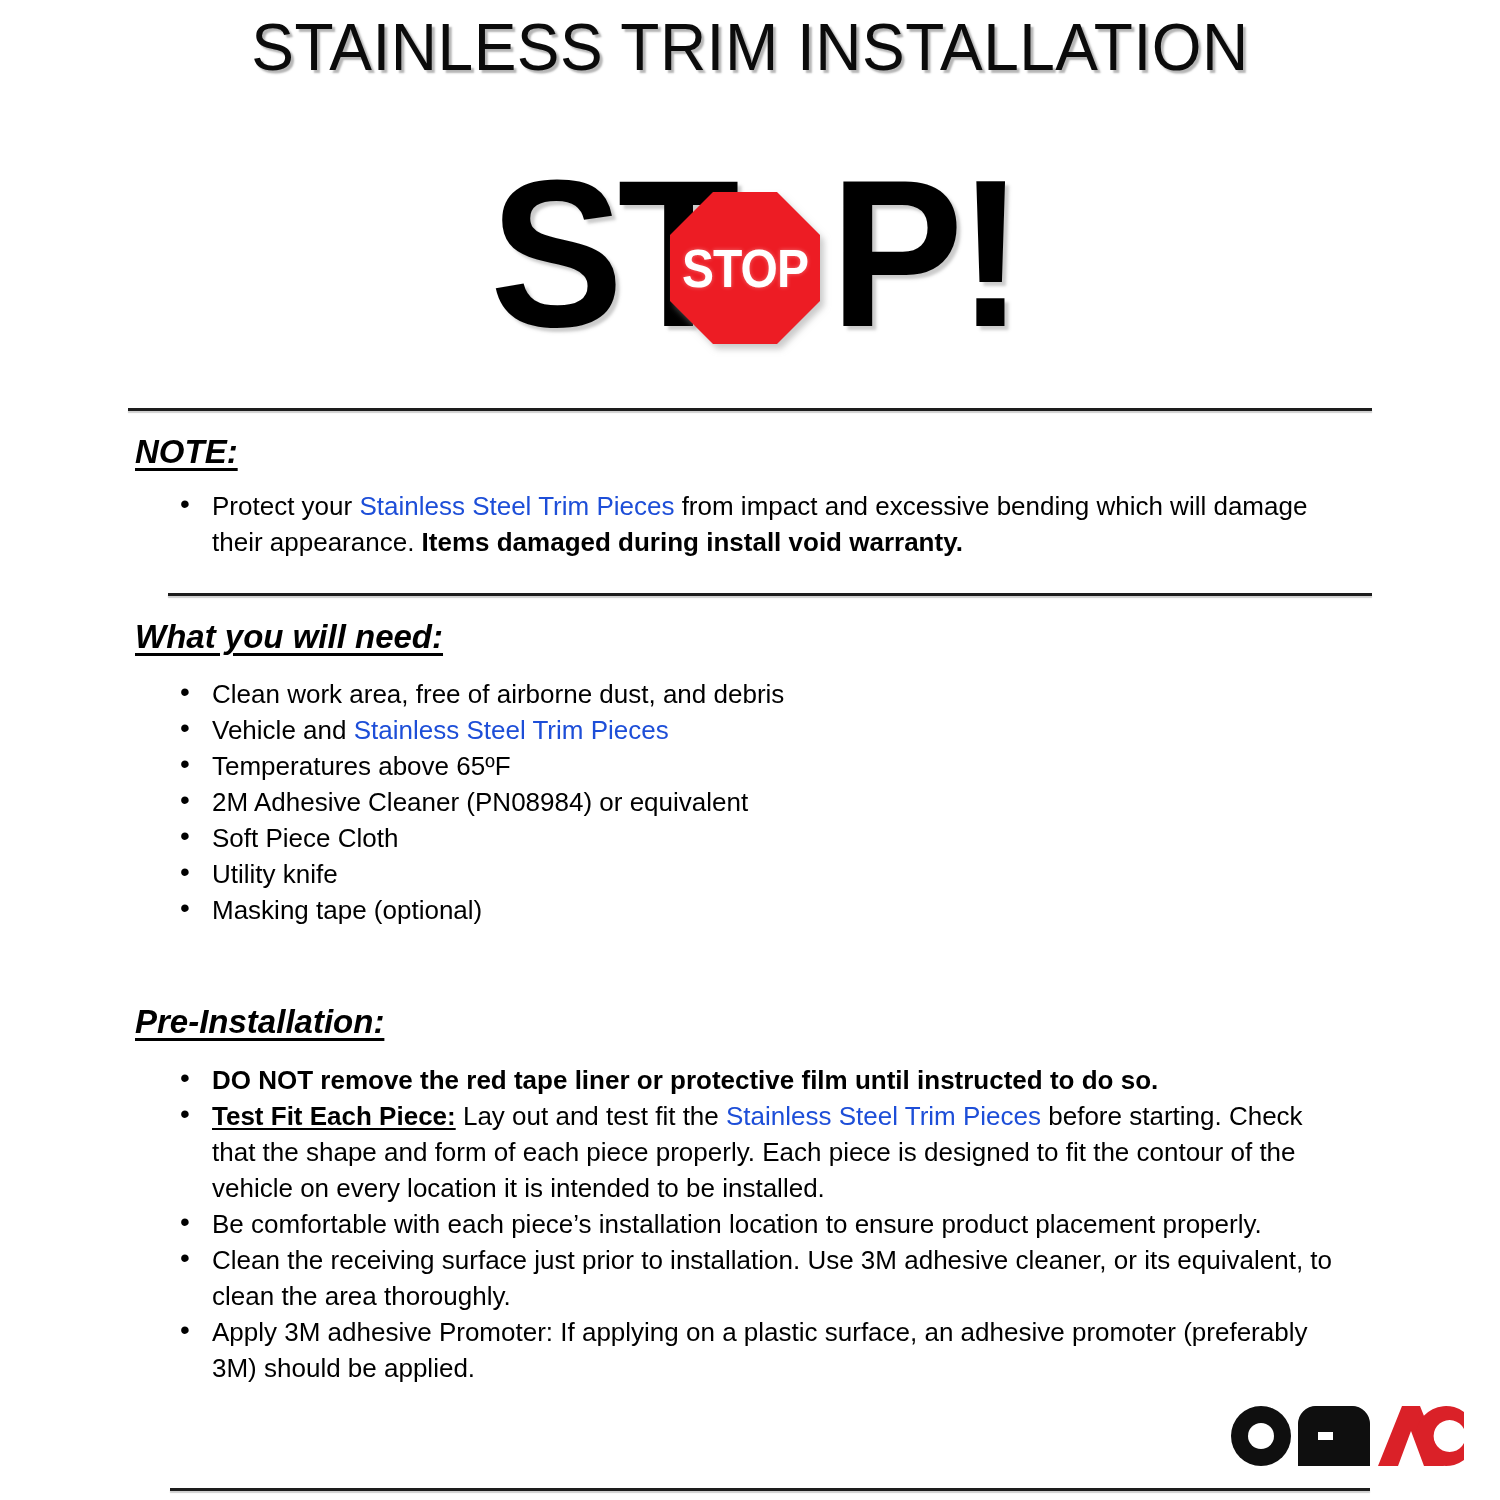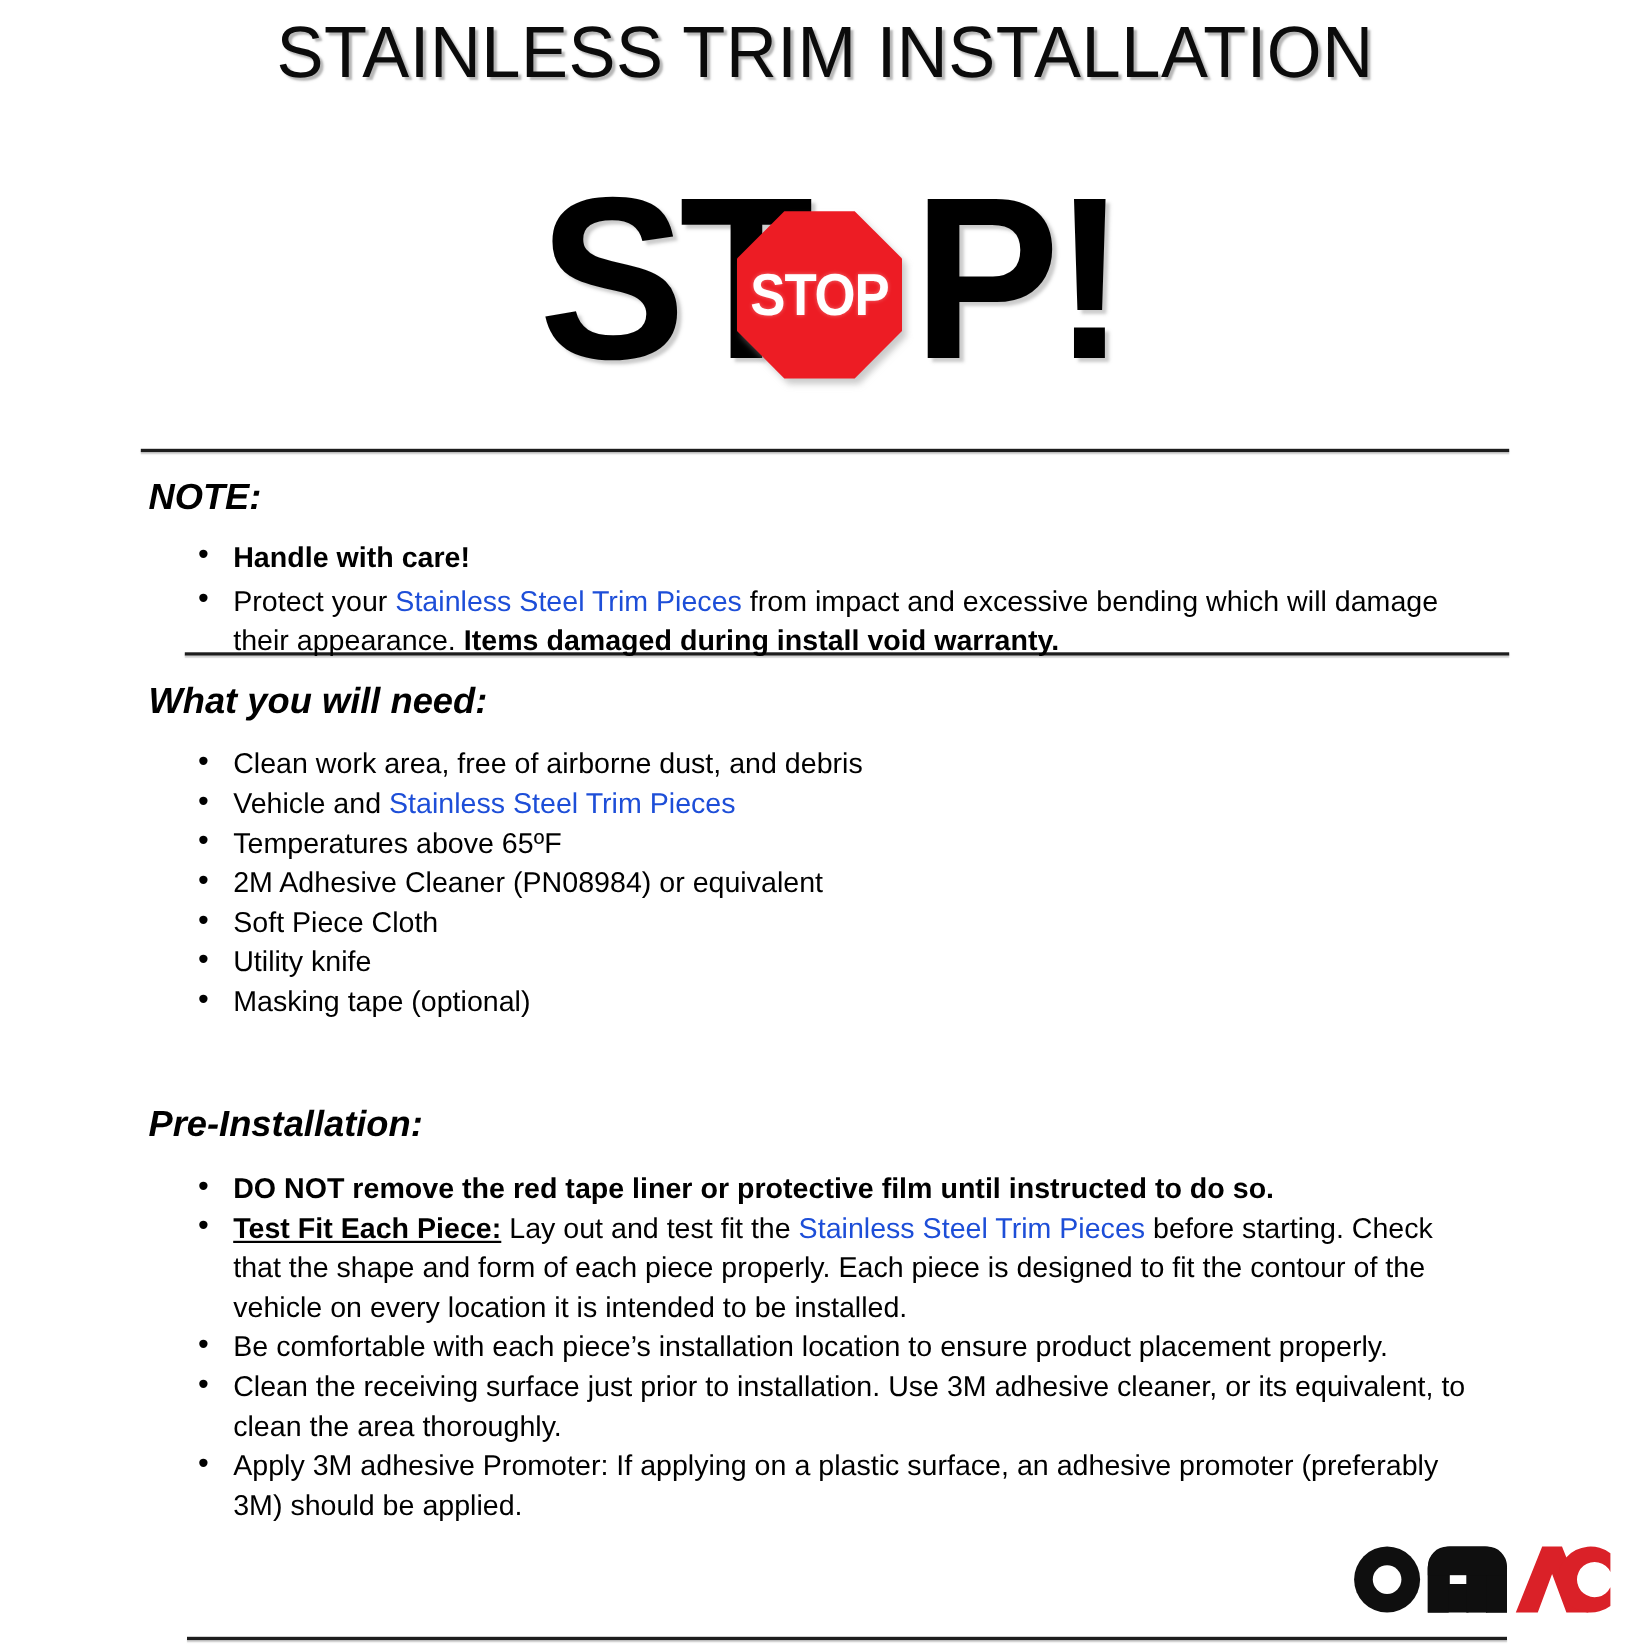--- a/index.html
+++ b/index.html
@@ -106,20 +106,21 @@
   .rule-mid    { left: 168px; top: 593px;  width: 1204px; }
   .rule-bottom { left: 170px; top: 1488px; width: 1200px; }
 
   
   .section-heading {
     position: absolute;
     font-family: "Liberation Sans", sans-serif;
     font-size: 33px;
     font-weight: 700;
     font-style: italic;
+    text-decoration: underline;
     text-decoration-thickness: 3px;
     text-underline-offset: 5px;
     color: #000000;
     white-space: nowrap;
     letter-spacing: 0px;
   }
   #heading-note   { left: 135px; top: 433px; }
   #heading-need   { left: 135px; top: 618px; }
   #heading-pre    { left: 135px; top: 1003px; }
 
@@ -210,21 +211,20 @@
     <span class="stop-word right">P!</span>
   </div>
 </div>
 
 <div class="rule rule-top"></div>
 <div class="rule rule-mid"></div>
 <div class="rule rule-bottom"></div>
 
 <div class="section-heading" id="heading-note">NOTE:</div>
 <ul class="bullet-list" id="list-note">
-    <li><span class="b">Handle with care!</span></li>
     <li><span>Protect your </span><span class="accent">Stainless Steel Trim Pieces</span><span> from impact and excessive bending which will damage their appearance. </span><span class="b">Items damaged during install void warranty.</span></li>
   </ul>
 
 <div class="section-heading" id="heading-need">What you will need:</div>
 <ul class="bullet-list" id="list-need">
     <li><span>Clean work area, free of airborne dust, and debris</span></li>
     <li><span>Vehicle and </span><span class="accent">Stainless Steel Trim Pieces</span></li>
     <li><span>Temperatures above 65ºF</span></li>
     <li><span>2M Adhesive Cleaner (PN08984) or equivalent</span></li>
     <li><span>Soft Piece Cloth</span></li>

